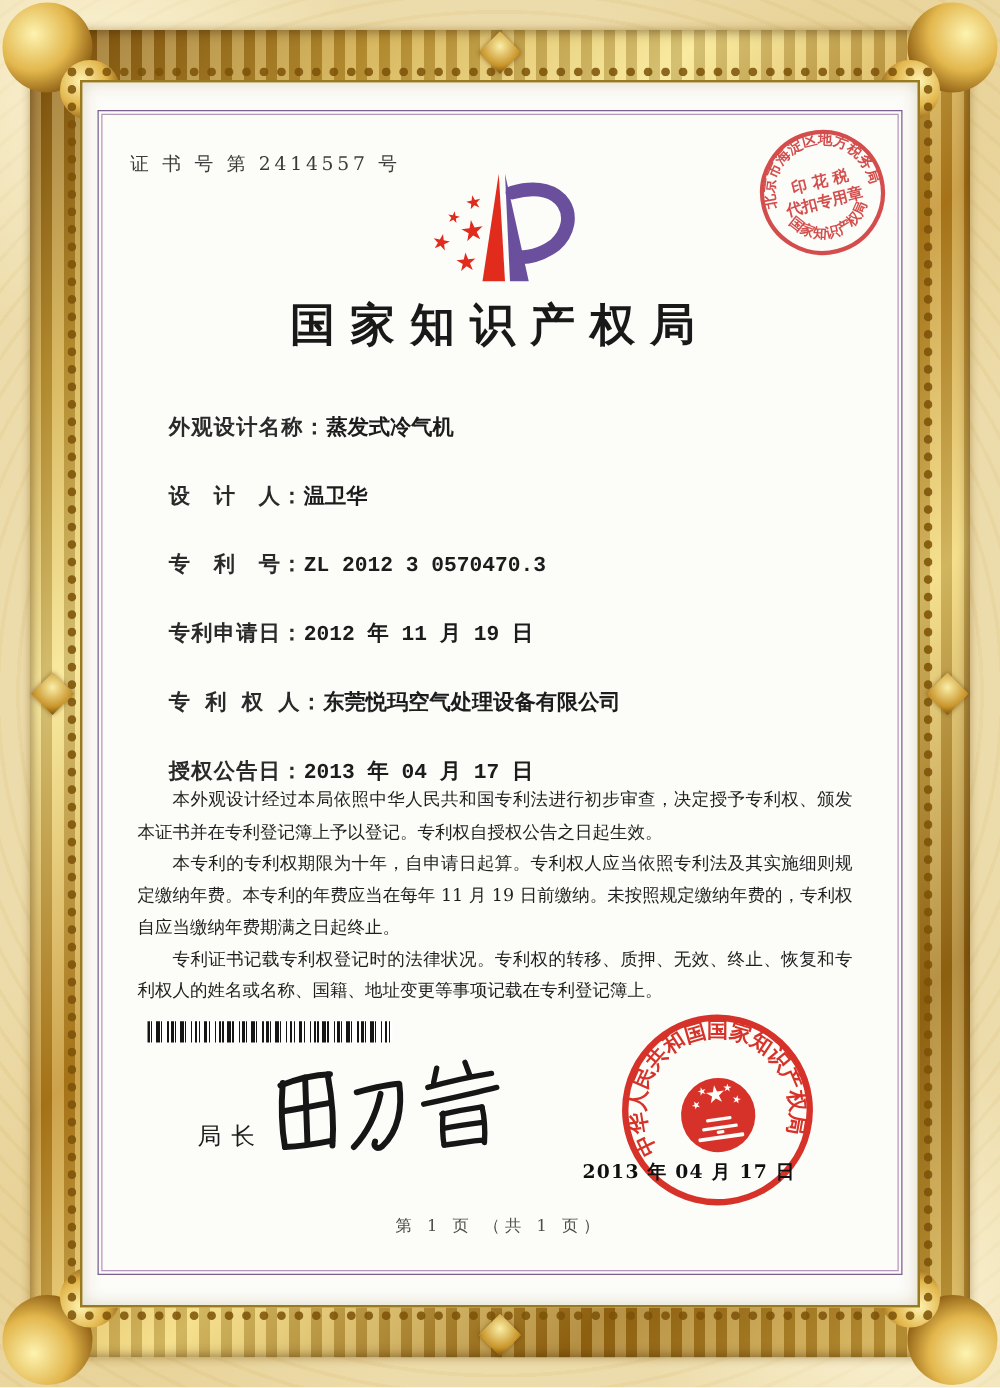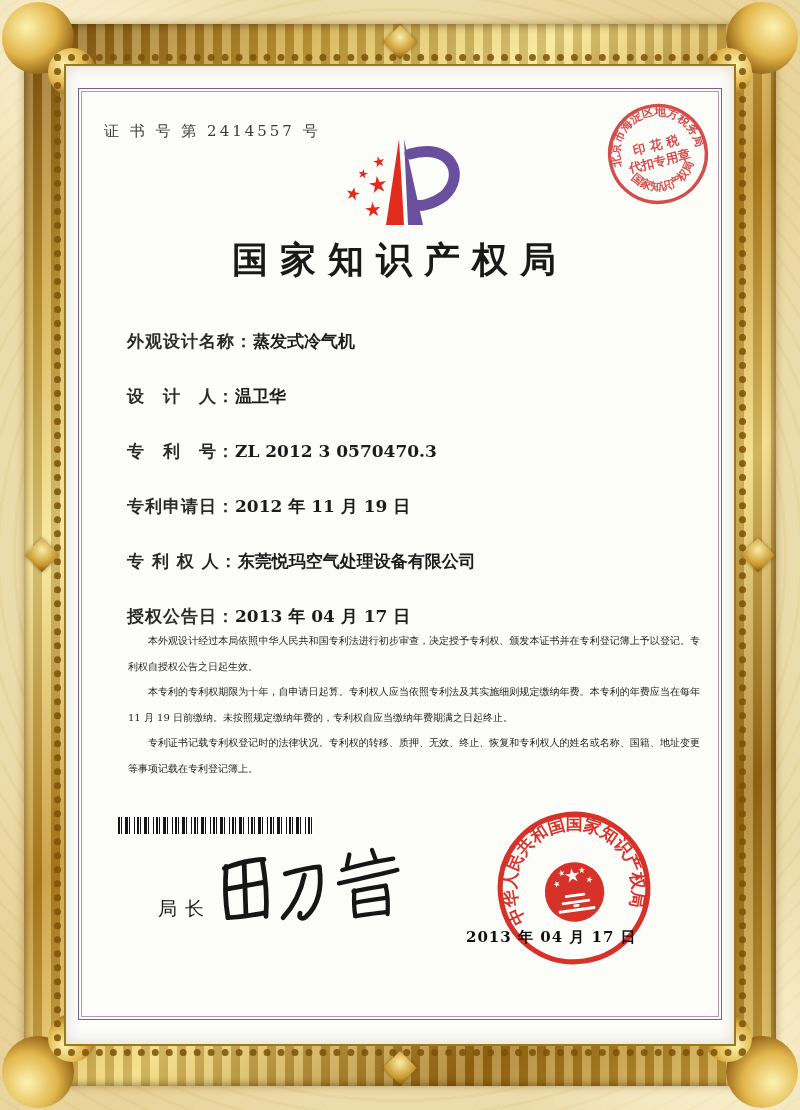--- a/index.html
+++ b/index.html
@@ -52,26 +52,26 @@
   .pinstripe{ position:absolute; inset:88px 78px 90px 78px; border:1px solid #7a5f8f; }
   .pinstripe::after{ content:""; position:absolute; inset:2px; border:1px solid #b595bb; }
 
   
   .cert-no{ position:absolute; left:104px; top:122px; font-size:15px; letter-spacing:3px; color:#3a3a3a; }
   .logo{ position:absolute; left:320px; top:130px; width:170px; height:110px; }
   .tax-stamp{ position:absolute; left:600px; top:96px; width:116px; height:116px; transform:rotate(-14deg); opacity:.88; z-index:5; }
   .doc-title{ position:absolute; left:0; top:236px; width:100%; text-align:center;
     font-size:36px; font-weight:bold; letter-spacing:12px; color:#191919; }
 
-  .fields{ position:absolute; left:127px; top:330px; width:560px; }
+  .fields{ position:absolute; left:135px; top:330px; width:560px;font-family:Liberation Mono, monospace; }
   .field-row{ height:55px; font-size:17px; color:#222; }
   .field-row .lbl{ font-weight:bold; letter-spacing:1px; color:#2a2a2a; }
   .field-row .val{ font-weight:bold; color:#1c1c1c; }
 
-  .paras{ position:absolute; left:128px; top:628px; width:572px; font-size:10px;
+  .paras{ position:absolute; left:110px; top:628px; width:572px; font-size:14px;
     line-height:25.5px; color:#1f1f1f; text-align:justify; }
   .paras p{ text-indent:2em; }
 
   .barcode{ position:absolute; left:118px; top:817px; width:196px; height:17px;
     background:repeating-linear-gradient(90deg,
       #151515 0 2px, #fff 2px 3px, #151515 3px 4px, #fff 4px 7px,
       #151515 7px 10px, #fff 10px 11px, #151515 11px 12px, #fff 12px 16px,
       #151515 16px 17px, #fff 17px 19px); }
 
   .signer-title{ position:absolute; left:158px; top:888px; font-size:19px; letter-spacing:8px; color:#1c1c1c;margin-top:8px; }
@@ -211,14 +211,15 @@
         <use href="#star" transform="translate(96,74) scale(3.4) rotate(20)"></use>
         <rect x="70" y="86" width="20" height="2.6" rx="1"></rect>
         <rect x="66" y="92.5" width="28" height="2.6" rx="1"></rect>
         <rect x="62" y="100" width="36" height="3" rx="1"></rect>
         <rect x="77" y="96" width="6" height="2.6" rx="1"></rect>
       </g>
     </g>
   </svg>
   <div class="seal-date">2013 年 04 月 17 日</div>
 
+  <div class="footer">第 1 页 （共 1 页）</div>
 
 </div>
 
 </body></html>

